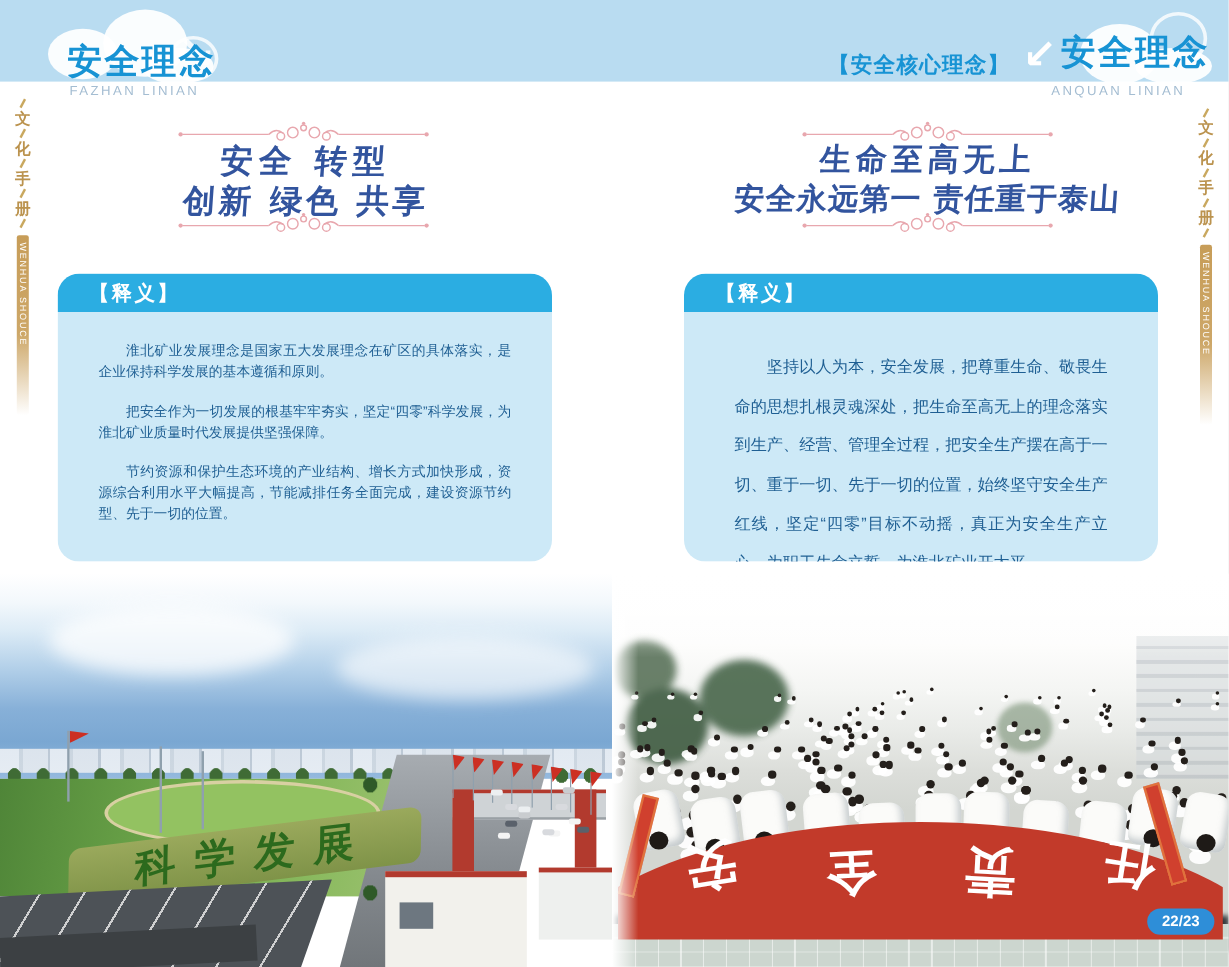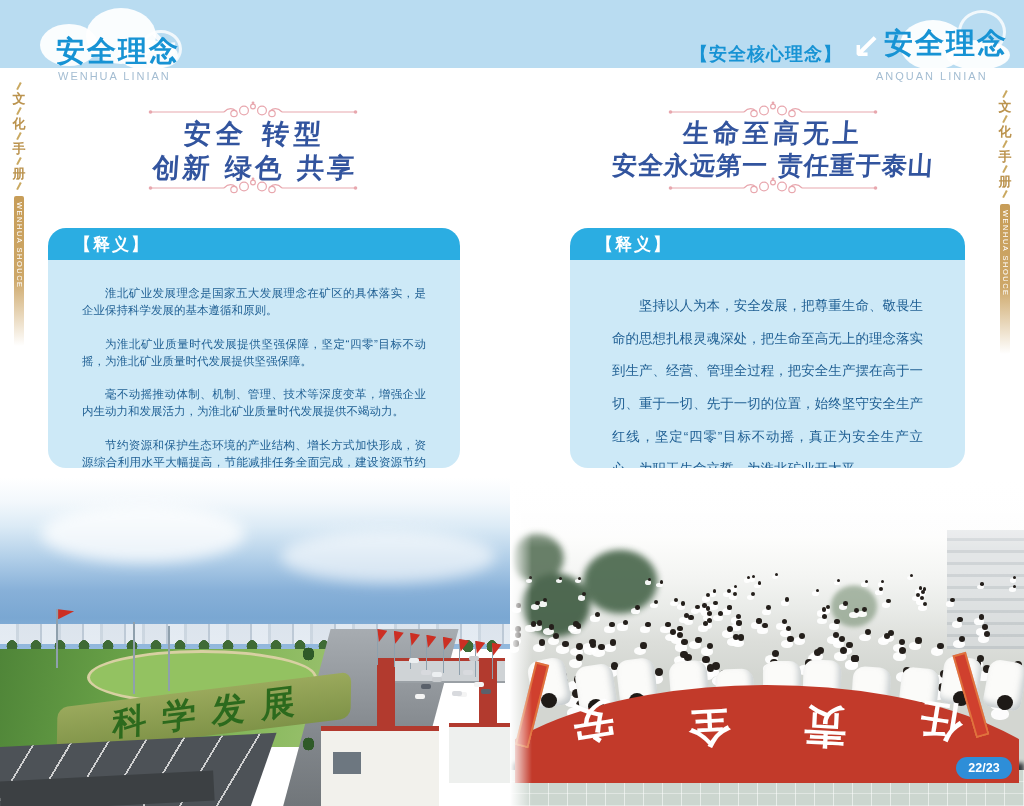--- a/index.html
+++ b/index.html
@@ -137,21 +137,21 @@
   <div class="cloud" style="left:40px;top:24px;width:58px;height:42px"></div>
   <div class="cloud" style="left:86px;top:8px;width:70px;height:56px"></div>
   <div class="cloud outline" style="left:140px;top:30px;width:36px;height:32px"></div>
   <div class="cloud" style="left:118px;top:40px;width:60px;height:30px"></div>
   <div class="cloud" style="left:900px;top:20px;width:66px;height:50px"></div>
   <div class="cloud outline" style="left:958px;top:10px;width:42px;height:38px"></div>
   <div class="cloud" style="left:946px;top:40px;width:64px;height:30px"></div>
 
   <span class="arrow-deco" style="left:148px;top:22px">↘</span>
   <div class="title-cn" style="left:56px;top:32px">安全理念</div>
-  <div class="title-en" style="left:58px;top:70px">WENHUA LINIAN</div>
+  <div class="title-en" style="left:58px;top:70px">FAZHAN LINIAN</div>
 
   <div class="kicker" style="left:690px;top:42px">【安全核心理念】</div>
   <span class="arrow-deco" style="left:852px;top:26px;font-size:34px;color:#ffffff">↙</span>
   <div class="title-cn" style="left:884px;top:24px">安全理念</div>
   <div class="title-en" style="left:876px;top:70px">ANQUAN LINIAN</div>
 
   <div class="side" id="side-left" style="left:6px">
       <div class="sl"></div>
       <span class="ch">文</span>
       <div class="sl"></div>
@@ -195,22 +195,21 @@
   <div class="motto" style="left:598px;top:116px;width:350px;font-size:26px;letter-spacing:4px">生命至高无上</div>
   <div class="motto" style="left:583px;top:149px;width:380px;font-size:25px;letter-spacing:1px">安全永远第一  责任重于泰山</div>
   <svg class="divider" style="left:668px;top:176px" width="210" height="24" viewBox="0 0 210 24">
       <use href="#flourish"></use>
     </svg>
 
   <div class="shiyi" id="box-left" style="left:48px;top:228px;width:412px;height:240px">
     <div class="hdr">【释义】</div>
     <div class="body">
       <p>淮北矿业发展理念是国家五大发展理念在矿区的具体落实，是企业保持科学发展的基本遵循和原则。</p>
-      <p>为淮北矿业质量时代发展提供坚强保障，坚定“四零”目标不动摇，为淮北矿业质量时代发展提供坚强保障。</p>
-      <p>毫不动摇推动体制、机制、管理、技术等深度变革，增强企业内生动力和发展活力，为淮北矿业质量时代发展提供不竭动力。</p>
+      <p>把安全作为一切发展的根基牢牢夯实，坚定“四零”科学发展，为淮北矿业质量时代发展提供坚强保障。</p>
       <p>节约资源和保护生态环境的产业结构、增长方式加快形成，资源综合利用水平大幅提高，节能减排任务全面完成，建设资源节约型、先于一切的位置。</p>
 
     </div>
   </div>
 
   <div class="shiyi" id="box-right" style="left:570px;top:228px;width:395px;height:240px">
     <div class="hdr">【释义】</div>
     <div class="body">
       <p>坚持以人为本，安全发展，把尊重生命、敬畏生命的思想扎根灵魂深处，把生命至高无上的理念落实到生产、经营、管理全过程，把安全生产摆在高于一切、重于一切、先于一切的位置，始终坚守安全生产红线，坚定“四零”目标不动摇，真正为安全生产立心，为职工生命立誓，为淮北矿业开太平。</p>
     </div>

